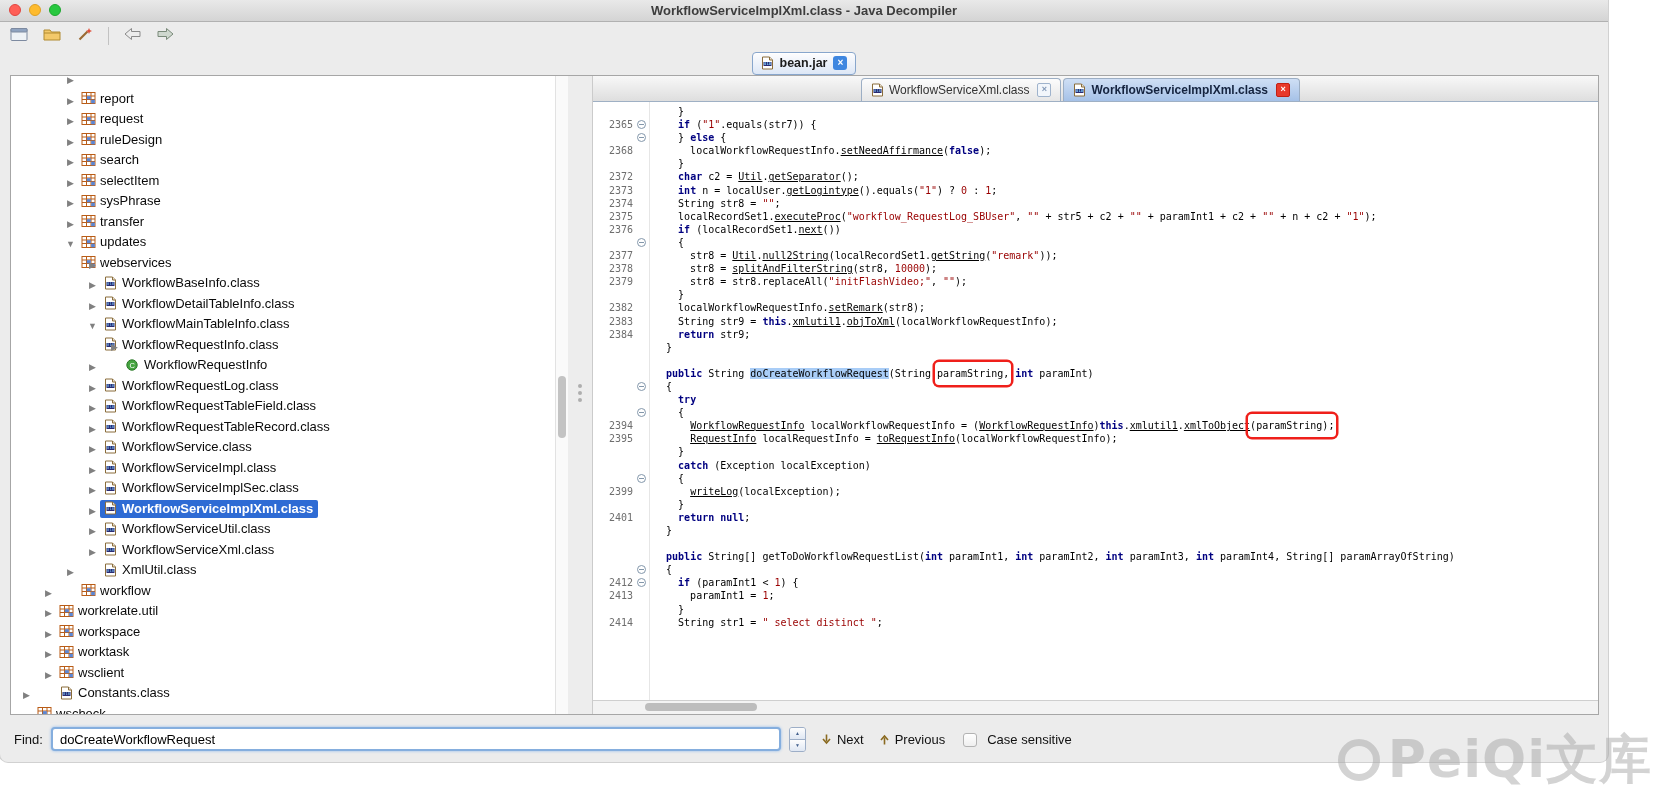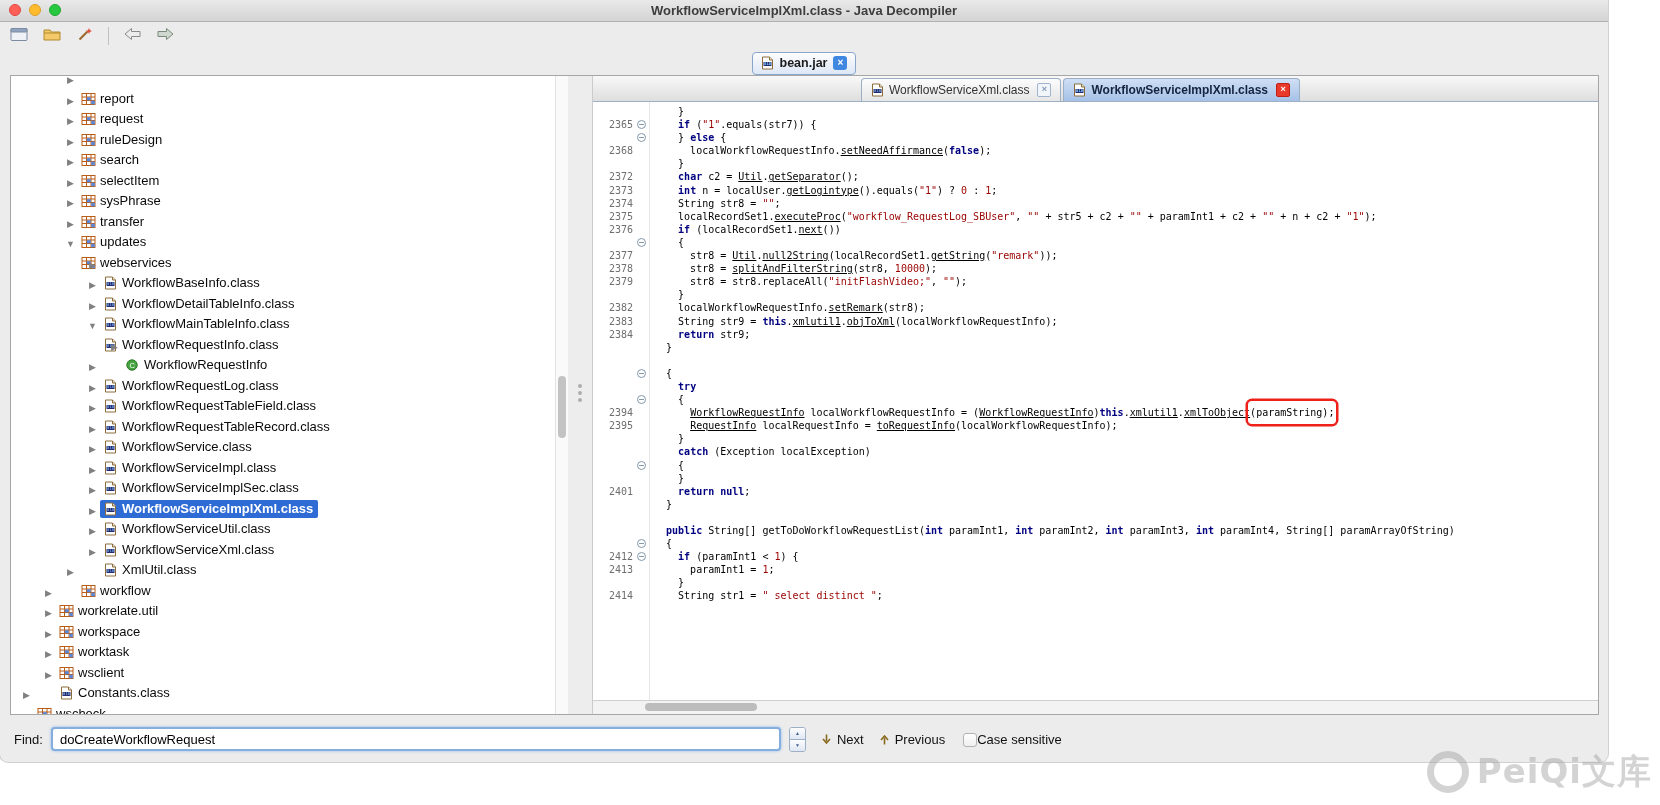--- a/index.html
+++ b/index.html
@@ -28,21 +28,21 @@
            font-size:12.5px;font-weight:bold;color:#1c1c1c;box-shadow:inset 0 1px 0 #fff;}
   .jar-close{width:14px;height:14px;background:#3f87e0;color:#fff;border-radius:3px;
              font-size:10px;line-height:14px;text-align:center;font-weight:bold;}
 
   
   .main{margin:0 9px 0 10px;height:638px;background:#fff;border:1px solid #a6a6a6;display:flex;box-sizing:content-box;}
   .tree-panel{width:544px;overflow:hidden;font-size:13px;position:relative;flex:none;background:#fff;}
   #tree{margin-top:-6px;}
   .trow{height:20.5px;display:flex;align-items:center;white-space:nowrap;}
   .arrow{width:15px;text-align:center;color:#808080;font-size:9px;flex:none;}
-  .hlzone{display:flex;align-items:center;padding:1px 5px 1px 2px;border-radius:2px;margin-top:37px;}
+  .hlzone{display:flex;align-items:flex-start;padding:1px 5px 1px 2px;border-radius:2px;margin-top:37px;}
   .trow.sel .hlzone{background:#2e6bd4;}
   .trow.sel .tlabel{color:#fff;font-weight:bold;}
   .ticon{width:16px;height:15px;flex:none;margin-right:4px;display:flex;align-items:center;justify-content:center;}
   .tlabel{color:#0a0a0a;padding-bottom:1px;}
 
   .tree-scroll{width:12px;flex:none;background:#fafafa;border-left:1px solid #e2e2e2;position:relative;}
   .tree-thumb{position:absolute;left:1.5px;top:300px;width:8px;height:62px;background:#c3c3c3;border-radius:4px;}
 
   .divider{width:24px;flex:none;background:#ededed;border-right:1px solid #cbcbcb;position:relative;}
   .grip{position:absolute;left:50%;top:308px;transform:translateX(-50%);width:4px;height:4px;border-radius:50%;
@@ -82,28 +82,28 @@
 
   
   .findbar{position:absolute;left:0;bottom:0;width:100%;height:46px;display:flex;align-items:center;
            padding-left:14px;gap:8px;font-size:13px;color:#111;box-sizing:border-box;}
   .find-input{width:730px;height:24px;border:2px solid #85aede;border-radius:4px;box-shadow:0 0 3px #8db8ec;
               font-family:"Liberation Sans",sans-serif;font-size:13px;padding:0 7px;outline:none;box-sizing:border-box;background:#fff;}
   .stepper{width:15px;height:23px;display:flex;flex-direction:column;border:1px solid #9daec7;border-radius:3px;overflow:hidden;flex:none;}
   .step{flex:1;background:linear-gradient(#fdfdfd,#dfe7f3);font-size:5px;color:#44618e;display:flex;align-items:center;justify-content:center;}
   .step.up{border-bottom:1px solid #9daec7;}
   .find-btn{display:flex;align-items:center;gap:4px;background:none;border:none;font-family:inherit;font-size:13px;color:#111;padding:0;margin-left:6px;}
-  .case-wrap{display:flex;align-items:flex-end;gap:0;margin-left:10px;}
+  .case-wrap{display:flex;align-items:flex-end;gap:10px;margin-left:10px;}
   .checkbox{width:14px;height:14px;border:1px solid #b3b3b3;border-radius:3px;background:linear-gradient(#fff,#efefef);box-sizing:border-box;}
 
   
   .watermark{position:absolute;right:8px;bottom:10px;display:flex;align-items:center;gap:8px;
              opacity:.5;pointer-events:none;z-index:60;}
   .wm-ring{width:42px;height:42px;border:7px solid #a8a8a8;border-radius:50%;box-sizing:border-box;}
-  .wm-text{font-size:34px;font-weight:bold;color:#a8a8a8;letter-spacing:1px;font-family:"DejaVu Sans",sans-serif;}
+  .wm-text{font-size:52px;font-weight:bold;color:#a8a8a8;letter-spacing:1px;font-family:"DejaVu Sans",sans-serif;}
 </style>
 </head>
 <body>
 
 <div class="window">
 
   <div class="titlebar">
     <div class="traffic">
       <span class="light red"></span>
       <span class="light yellow"></span>
@@ -731,20 +731,25 @@
             <span class="gfold"></span>
             <span class="ctext"><span class="tok-p">  }</span></span>
           </div>
           <div class="crow">
             <span class="gnum"></span>
             <span class="gfold"></span>
             <span class="ctext"></span>
           </div>
           <div class="crow">
             <span class="gnum"></span>
+            <span class="gfold"></span>
+            <span class="ctext"><span class="tok-p">  </span><span class="tok-k">public</span><span class="tok-p"> String </span><span class="tok-hl">doCreateWorkflowRequest</span><span class="tok-p">(String </span><span class="tok-bx">paramString,</span><span class="tok-p"> </span><span class="tok-k">int</span><span class="tok-p"> paramInt)</span></span>
+          </div>
+          <div class="crow">
+            <span class="gnum"></span>
             <span class="gfold">
               <span class="fold-circle"></span>
             </span>
             <span class="ctext"><span class="tok-p">  {</span></span>
           </div>
           <div class="crow">
             <span class="gnum"></span>
             <span class="gfold"></span>
             <span class="ctext"><span class="tok-p">    </span><span class="tok-k">try</span></span>
           </div>
@@ -774,20 +779,25 @@
             <span class="gnum"></span>
             <span class="gfold"></span>
             <span class="ctext"><span class="tok-p">    </span><span class="tok-k">catch</span><span class="tok-p"> (Exception localException)</span></span>
           </div>
           <div class="crow">
             <span class="gnum"></span>
             <span class="gfold">
               <span class="fold-circle"></span>
             </span>
             <span class="ctext"><span class="tok-p">    {</span></span>
+          </div>
+          <div class="crow">
+            <span class="gnum">2399</span>
+            <span class="gfold"></span>
+            <span class="ctext"><span class="tok-p">      </span><span class="tok-u">writeLog</span><span class="tok-p">(localException);</span></span>
           </div>
           <div class="crow">
             <span class="gnum"></span>
             <span class="gfold"></span>
             <span class="ctext"><span class="tok-p">    }</span></span>
           </div>
           <div class="crow">
             <span class="gnum">2401</span>
             <span class="gfold"></span>
             <span class="ctext"><span class="tok-p">    </span><span class="tok-k">return</span><span class="tok-p"> </span><span class="tok-k">null</span><span class="tok-p">;</span></span>

